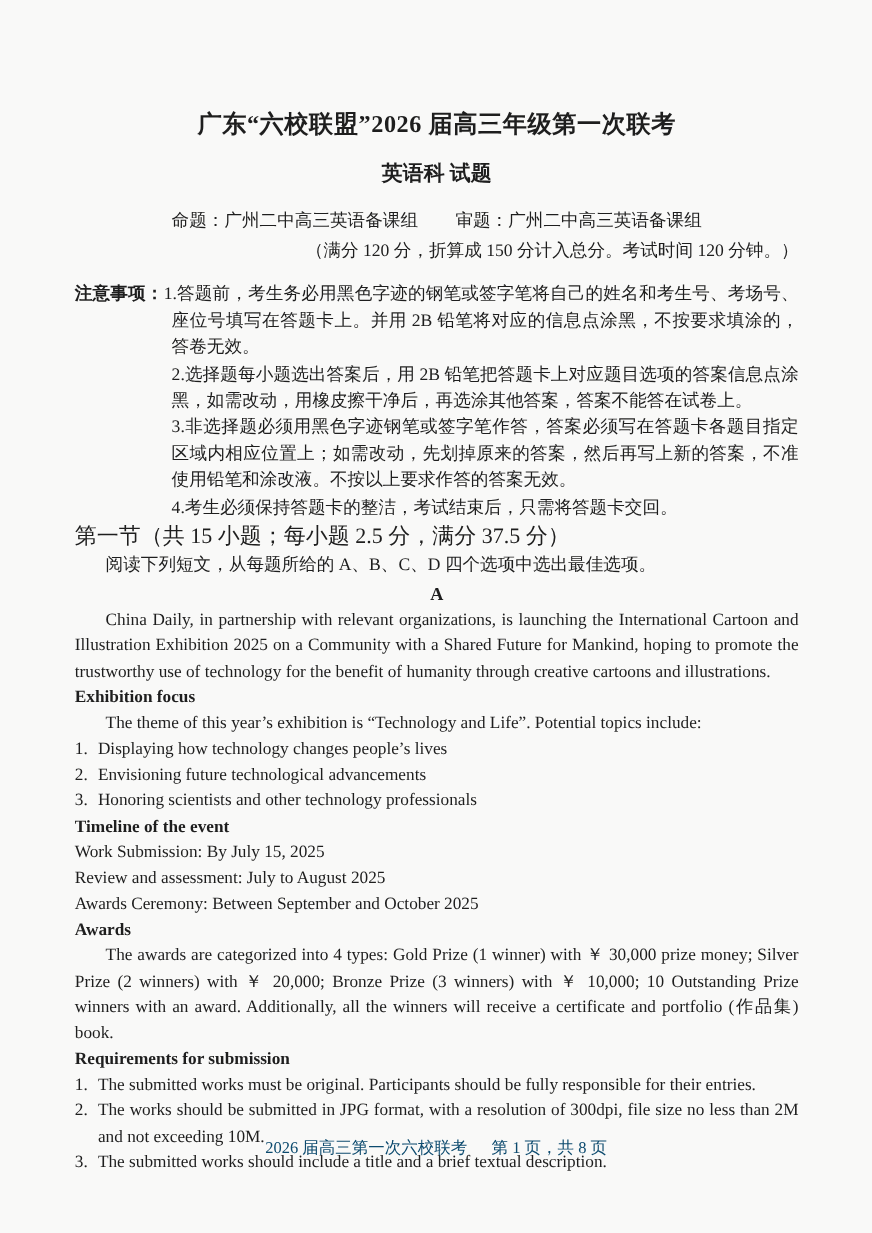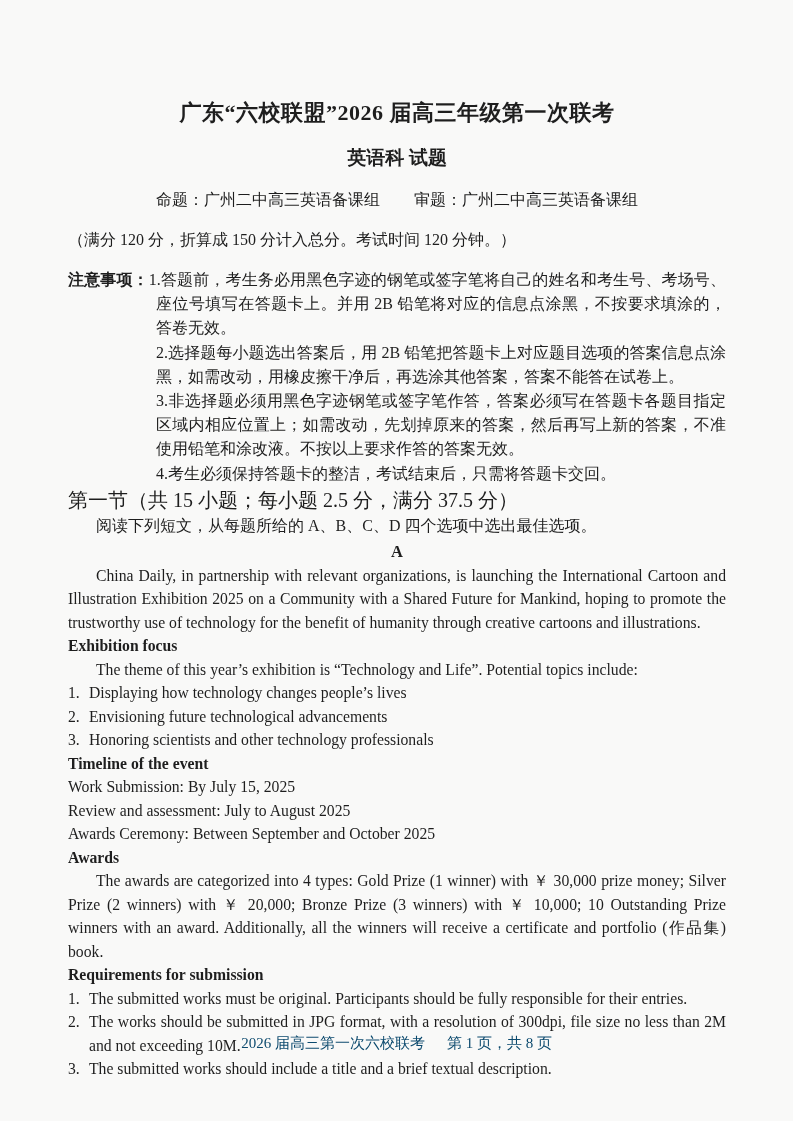--- a/index.html
+++ b/index.html
@@ -31,28 +31,28 @@
     font-weight: bold;
     letter-spacing: 0.5px;
   }
   .doc-subject {
     margin: 0 0 19px 0;
     text-align: center;
     font-size: 19px;
     font-weight: bold;
   }
   .meta-line {
-    margin: 0 0 19px 0;
+    margin: 0 0 7px 0;
     text-align: center;
     font-size: 16px;
   }
   .meta-line .meta-gap { display: inline-block; width: 34px; }
   .score-line {
     margin: 0 0 17px 0;
-    text-align: left;
+    text-align: right;
     font-size: 16px;
   }
   
   .notice {
     font-size: 16px;
     line-height: 24.2px;
     text-align: justify;
   }
   .notice p { margin: 0; }
   .notice .notice-item-first {

